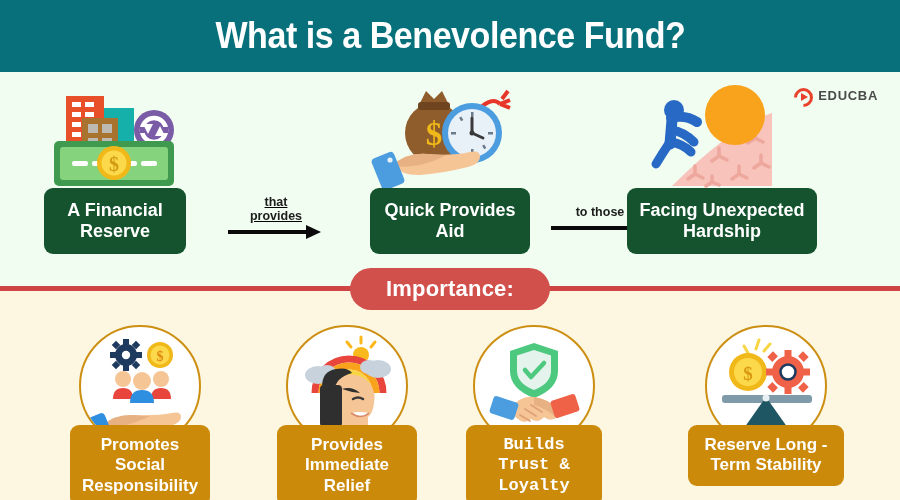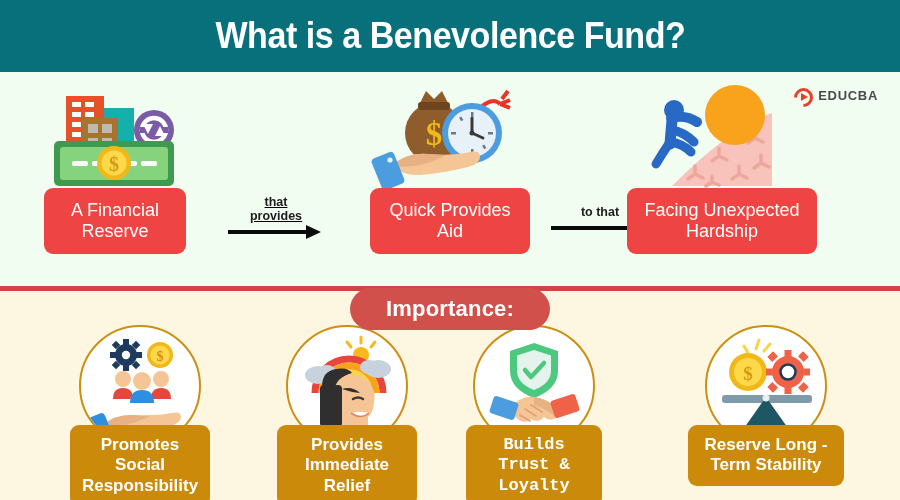--- a/index.html
+++ b/index.html
@@ -56,22 +56,22 @@
     border-left:7px solid #e8402a;
     border-top:4.5px solid transparent;
     border-bottom:4.5px solid transparent;
   }
   .logo-text{font-size:13px;font-weight:bold;color:#4a4a4a;letter-spacing:0.7px;}
 
   
   .flow-item{position:absolute;top:78px;text-align:center;}
   .flow-art{position:relative;height:110px;margin:0 auto;}
   .flow-label{
-    background:#ef4444;color:#fff;border-radius:9px;
-    font-size:18px;font-weight:normal;line-height:1.18;
+    background:#14532d;color:#fff;border-radius:9px;
+    font-size:18px;font-weight:bold;line-height:1.18;
     padding:12px 10px;box-sizing:border-box;
   }
 
   .connector{position:absolute;text-align:center;}
   .connector-text{
     font-size:12.5px;font-weight:bold;color:#1d1d1d;line-height:1.1;
     margin-bottom:3px;white-space:pre-line;
   }
   .connector-arrow{position:relative;height:10px;}
   .connector-arrow .shaft{
@@ -84,21 +84,20 @@
     border-bottom:7.5px solid transparent;
   }
 
   
   .importance{
     position:absolute;left:350px;top:268px;
     width:200px;height:42px;border-radius:21px;
     background:#d2504c;
     display:flex;align-items:center;justify-content:center;
     z-index:5;
-    margin-top:20px;
   }
   .importance-text{
     color:#fff;font-size:22px;font-weight:bold;letter-spacing:0.2px;
   }
 
   
   .card{position:absolute;top:325px;text-align:center;}
   .card-circle{
     position:relative;width:122px;height:122px;border-radius:50%;
     background:#ffffff;border:2.5px solid #cc8f12;
@@ -213,21 +212,21 @@
         <path d="M22 88 q14 -14 36 -12 q24 2 42 -2 q10 -2 10 5 q0 7 -12 10 q-24 6 -48 8 q-16 1 -28 -9 z" fill="#f5c596"></path>
         <path d="M22 88 q14 -14 36 -12 q10 1 18 1 q-10 6 -26 10 q-14 3 -28 1 z" fill="#e8b184"></path>
         <rect x="6" y="76" width="24" height="34" rx="4" fill="#4b9de0" transform="rotate(-22 18 93)"></rect>
         <circle cx="20" cy="82" r="2.6" fill="#e8f0f8"></circle>
       </svg>
     </div>
     <div class="flow-label">Quick Provides Aid</div>
   </div>
 
   <div class="connector" style="left:551px;top:206px;width:98px;">
-    <div class="connector-text">to that</div>
+    <div class="connector-text">to those</div>
     <div class="connector-arrow">
       <span class="shaft" style="width:80px;"></span>
       <span class="head" style="left:80px;"></span>
     </div>
   </div>
 
   <div class="flow-item" style="left:627px;width:190px;">
     <div class="flow-art" style="width:190px;">
       <svg width="190" height="110" viewBox="0 0 190 110">
 

